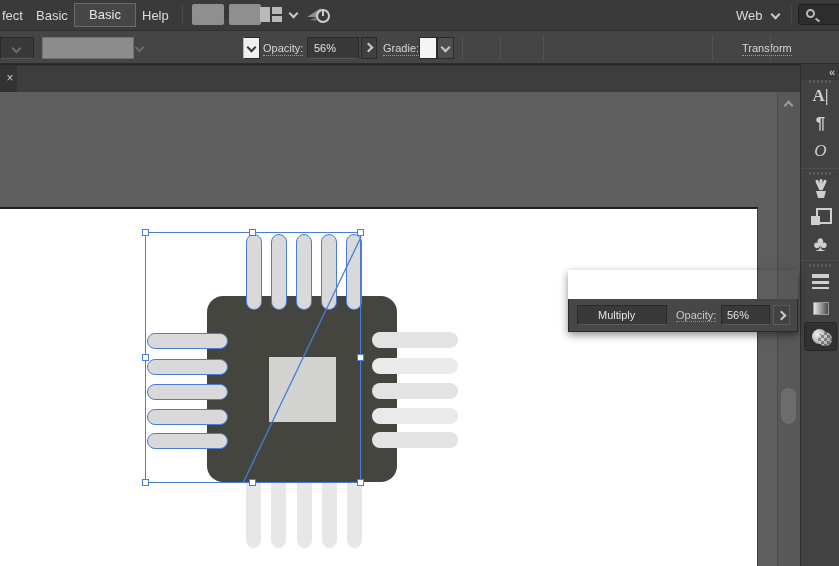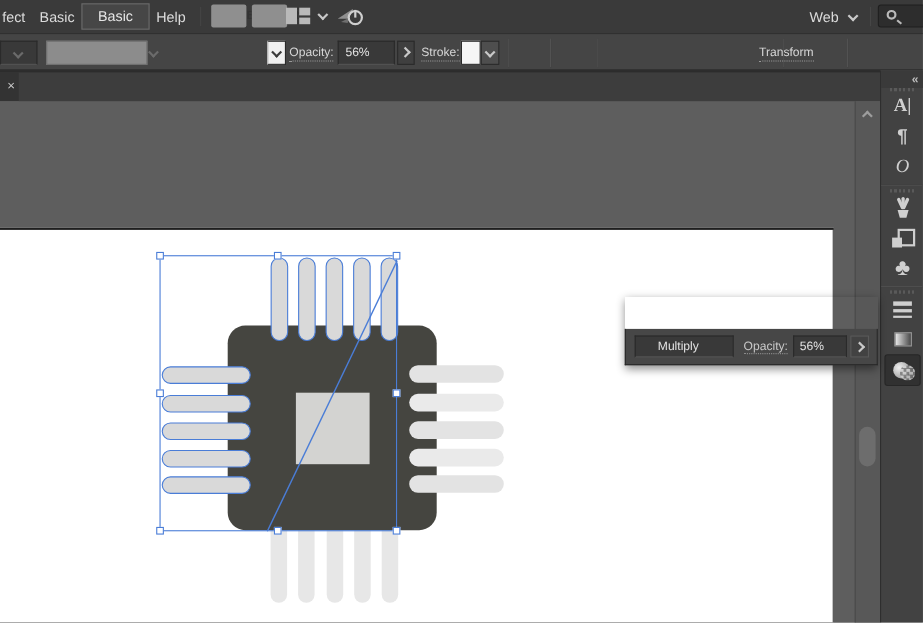--- a/index.html
+++ b/index.html
@@ -131,21 +131,21 @@
     <div style="position:absolute;left:243px;top:6px;width:17px;height:22px;background:#f0f0f0;border:1px solid #2a2a2a;border-left:1px solid #b5b5b5">
       <span class="chev down dark" style="left:4px;top:6px"></span>
     </div>
 
     <span class="cb-label" style="left:263px">Opacity:</span>
     <div class="cb-field" style="left:307px;width:52px">56%</div>
     <div class="cb-btn" style="left:361px">
       <span class="chev right" style="left:3px;top:6px"></span>
     </div>
 
-    <span class="cb-label" style="left:383px">Stroke:</span>
+    <span class="cb-label" style="left:383px">Gradie:</span>
     <div style="position:absolute;left:419px;top:6px;width:18px;height:22px;background:#f5f5f5;border:1px solid #2a2a2a"></div>
     <div style="position:absolute;left:437px;top:6px;width:17px;height:22px;background:#4e4e4e;border:1px solid #2a2a2a">
       <span class="chev down" style="left:4px;top:6px"></span>
     </div>
 
     <div class="cb-sep" style="left:462px"></div>
     <div style="position:absolute;left:469px;top:37px;width:20px;height:20px;border-radius:50%;background:repeating-conic-gradient(#c9c9c9 0 45deg,#8a8a8a 45deg 90deg)">
       <div style="position:absolute;left:6px;top:6px;width:8px;height:8px;border-radius:50%;background:#454545"></div>
     </div>
     <div class="cb-sep" style="left:500px"></div>
@@ -181,21 +181,21 @@
         <div style="left:3px;top:2px;width:5px;height:14px"></div>
         <div style="left:11px;top:5px;width:5px;height:8px"></div>
     </div>
     <div class="align-ic" style="left:683px">
       <div style="left:0;top:16px;width:18px;height:2px"></div>
         <div style="left:3px;top:2px;width:5px;height:13px"></div>
         <div style="left:11px;top:7px;width:5px;height:8px"></div>
     </div>
     <div class="cb-sep" style="left:712px"></div>
 
-    <span class="cb-label" style="left:690px">Transform</span>
+    <span class="cb-label" style="left:742px">Transform</span>
     <div class="cb-sep" style="left:770px"></div>
 
     <svg style="position:absolute;left:779px;top:37px" width="20" height="20" viewBox="0 0 20 20">
       <g fill="#c3c3c3">
         <path d="M10 0 L13 4 L7 4 Z"></path>
           <path d="M10 20 L13 16 L7 16 Z"></path>
         <path d="M0 10 L4 7 L4 13 Z"></path>
           <path d="M20 10 L16 7 L16 13 Z"></path>
         <rect x="8" y="8" width="4" height="4"></rect>
       </g>

